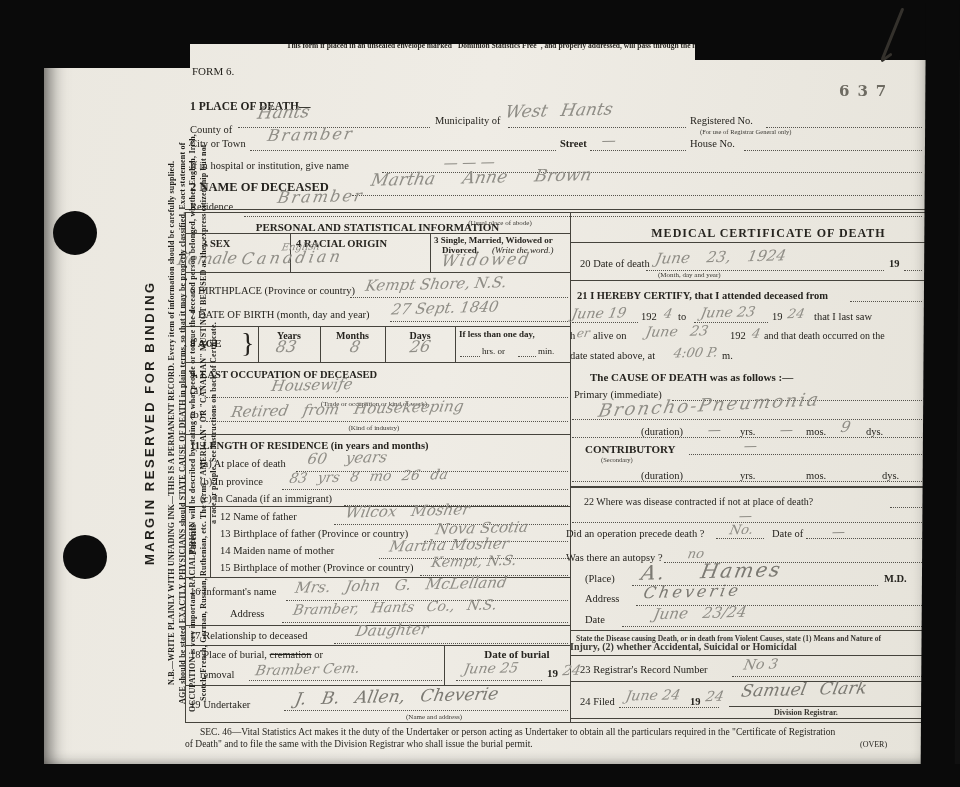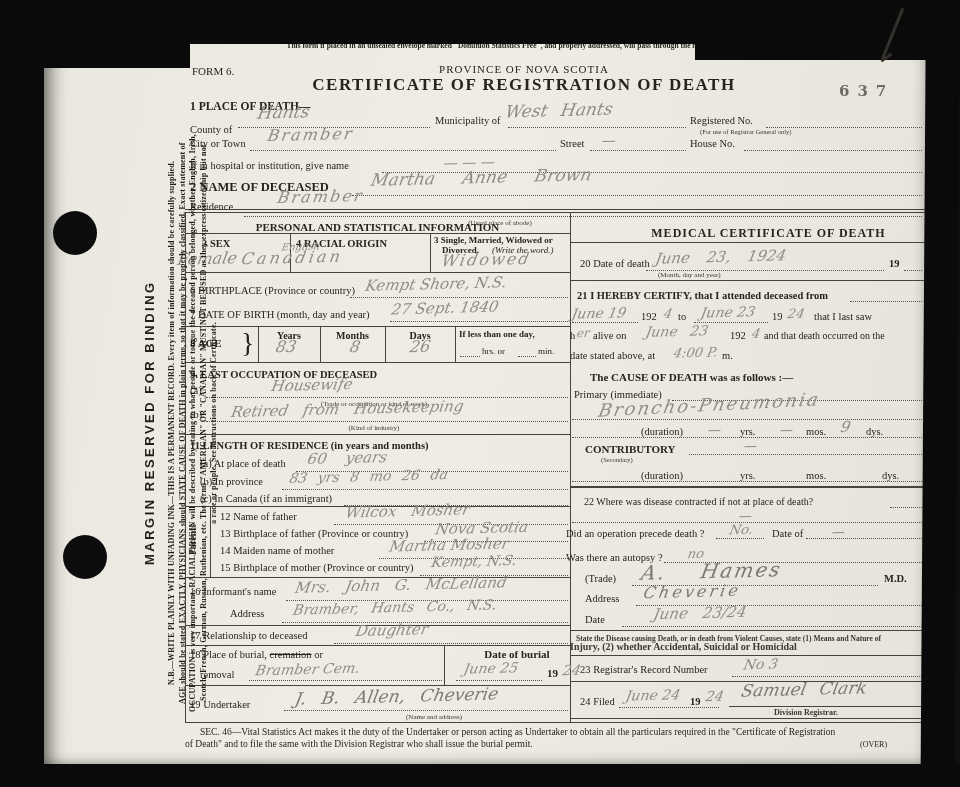--- a/index.html
+++ b/index.html
@@ -39,39 +39,37 @@
 </style>
 </head>
 <body>
 
 <div id="stage">
 
   <div class="paper">
 
     <div class="p b ctr" style="left:130px;top:13px;width:680px;font-size:7.5px;">This form if placed in an unsealed envelope marked "Dominion Statistics Free", and properly addressed, will pass through the mails "FREE."</div>
     <div class="p" style="left:148px;top:37px;font-size:11px;">FORM 6.</div>
-    <div class="p ctr" style="left:330px;top:35px;width:300px;font-size:11px;letter-spacing:1px;">PROVINCE OF NOVA SCOTIA</div>
-    <div class="p b ctr" style="left:200px;top:47px;width:560px;font-size:17px;letter-spacing:1.5px;">CERTIFICATE OF REGISTRATION OF DEATH</div>
     <div class="stamp" style="left:795px;top:54px;">637</div>
 
     <div class="p b" style="left:146px;top:72px;font-size:11.5px;">1 PLACE OF DEATH—</div>
     <div class="p" style="left:146px;top:87px;margin-top:9px;">County of</div>
     <div class="hw" style="left:214px;top:74px;font-size:17px;">Hants</div>
     <div class="dots" style="left:194px;top:99px;width:192px;"></div>
     <div class="p" style="left:391px;top:87px;">Municipality of</div>
     <div class="hw" style="left:462px;top:72px;font-size:17px;word-spacing:8px;">West Hants</div>
     <div class="dots" style="left:464px;top:99px;width:178px;"></div>
     <div class="p" style="left:646px;top:87px;">Registered No.</div>
     <div class="dots" style="left:722px;top:99px;width:156px;"></div>
     <div class="note" style="left:656px;top:100px;font-size:6.5px;">(For use of Registrar General only)</div>
 
     <div class="p" style="left:146px;top:110px;">City or Town</div>
     <div class="hw" style="left:224px;top:97px;font-size:16px;letter-spacing:2px;">Bramber</div>
     <div class="dots" style="left:206px;top:122px;width:306px;"></div>
-    <div class="p" style="left:516px;top:110px;">Street</div>
+    <div class="p" style="left:516px;top:110px;font-weight:bold;">Street</div>
     <div class="hw" style="left:558px;top:104px;font-size:14px;">—</div>
     <div class="dots" style="left:546px;top:122px;width:96px;"></div>
     <div class="p" style="left:646px;top:110px;">House No.</div>
     <div class="dots" style="left:700px;top:122px;width:178px;"></div>
 
     <div class="p" style="left:146px;top:132px;">If in hospital or institution, give name</div>
     <div class="hw" style="left:400px;top:126px;font-size:14px;">—        —        —</div>
     <div class="dots" style="left:338px;top:144px;width:540px;"></div>
 
     <div class="p b" style="left:146px;top:152px;font-size:12.5px;">2 NAME OF DECEASED</div>
@@ -275,21 +273,21 @@
     <div class="hw" style="left:686px;top:494px;font-size:13px;">No.</div>
     <div class="p" style="left:728px;top:500px;">Date of</div>
     <div class="hw" style="left:788px;top:496px;font-size:13px;">—</div>
     <div class="dots" style="left:672px;top:510px;width:48px;"></div>
     <div class="dots" style="left:762px;top:510px;width:116px;"></div>
 
     <div class="p" style="left:522px;top:524px;">Was there an autopsy ?</div>
     <div class="hw" style="left:644px;top:518px;font-size:13px;">no</div>
     <div class="dots" style="left:620px;top:534px;width:258px;"></div>
 
-    <div class="p" style="left:541px;top:545px;">(Trade)</div>
+    <div class="p" style="left:541px;top:545px;">(Place)</div>
     <div class="hw hwd" style="left:598px;top:531px;font-size:20px;word-spacing:26px;letter-spacing:2px;">A. Hames</div>
     <div class="p b" style="left:840px;top:545px;">M.D.</div>
     <div class="dots" style="left:588px;top:557px;width:246px;"></div>
 
     <div class="p" style="left:541px;top:565px;">Address</div>
     <div class="hw hwd" style="left:600px;top:554px;font-size:16px;letter-spacing:3px;">Cheverie</div>
     <div class="dots" style="left:592px;top:577px;width:286px;"></div>
 
     <div class="p" style="left:541px;top:586px;">Date</div>
     <div class="hw" style="left:610px;top:576px;font-size:15px;word-spacing:10px;">June 23/24</div>

